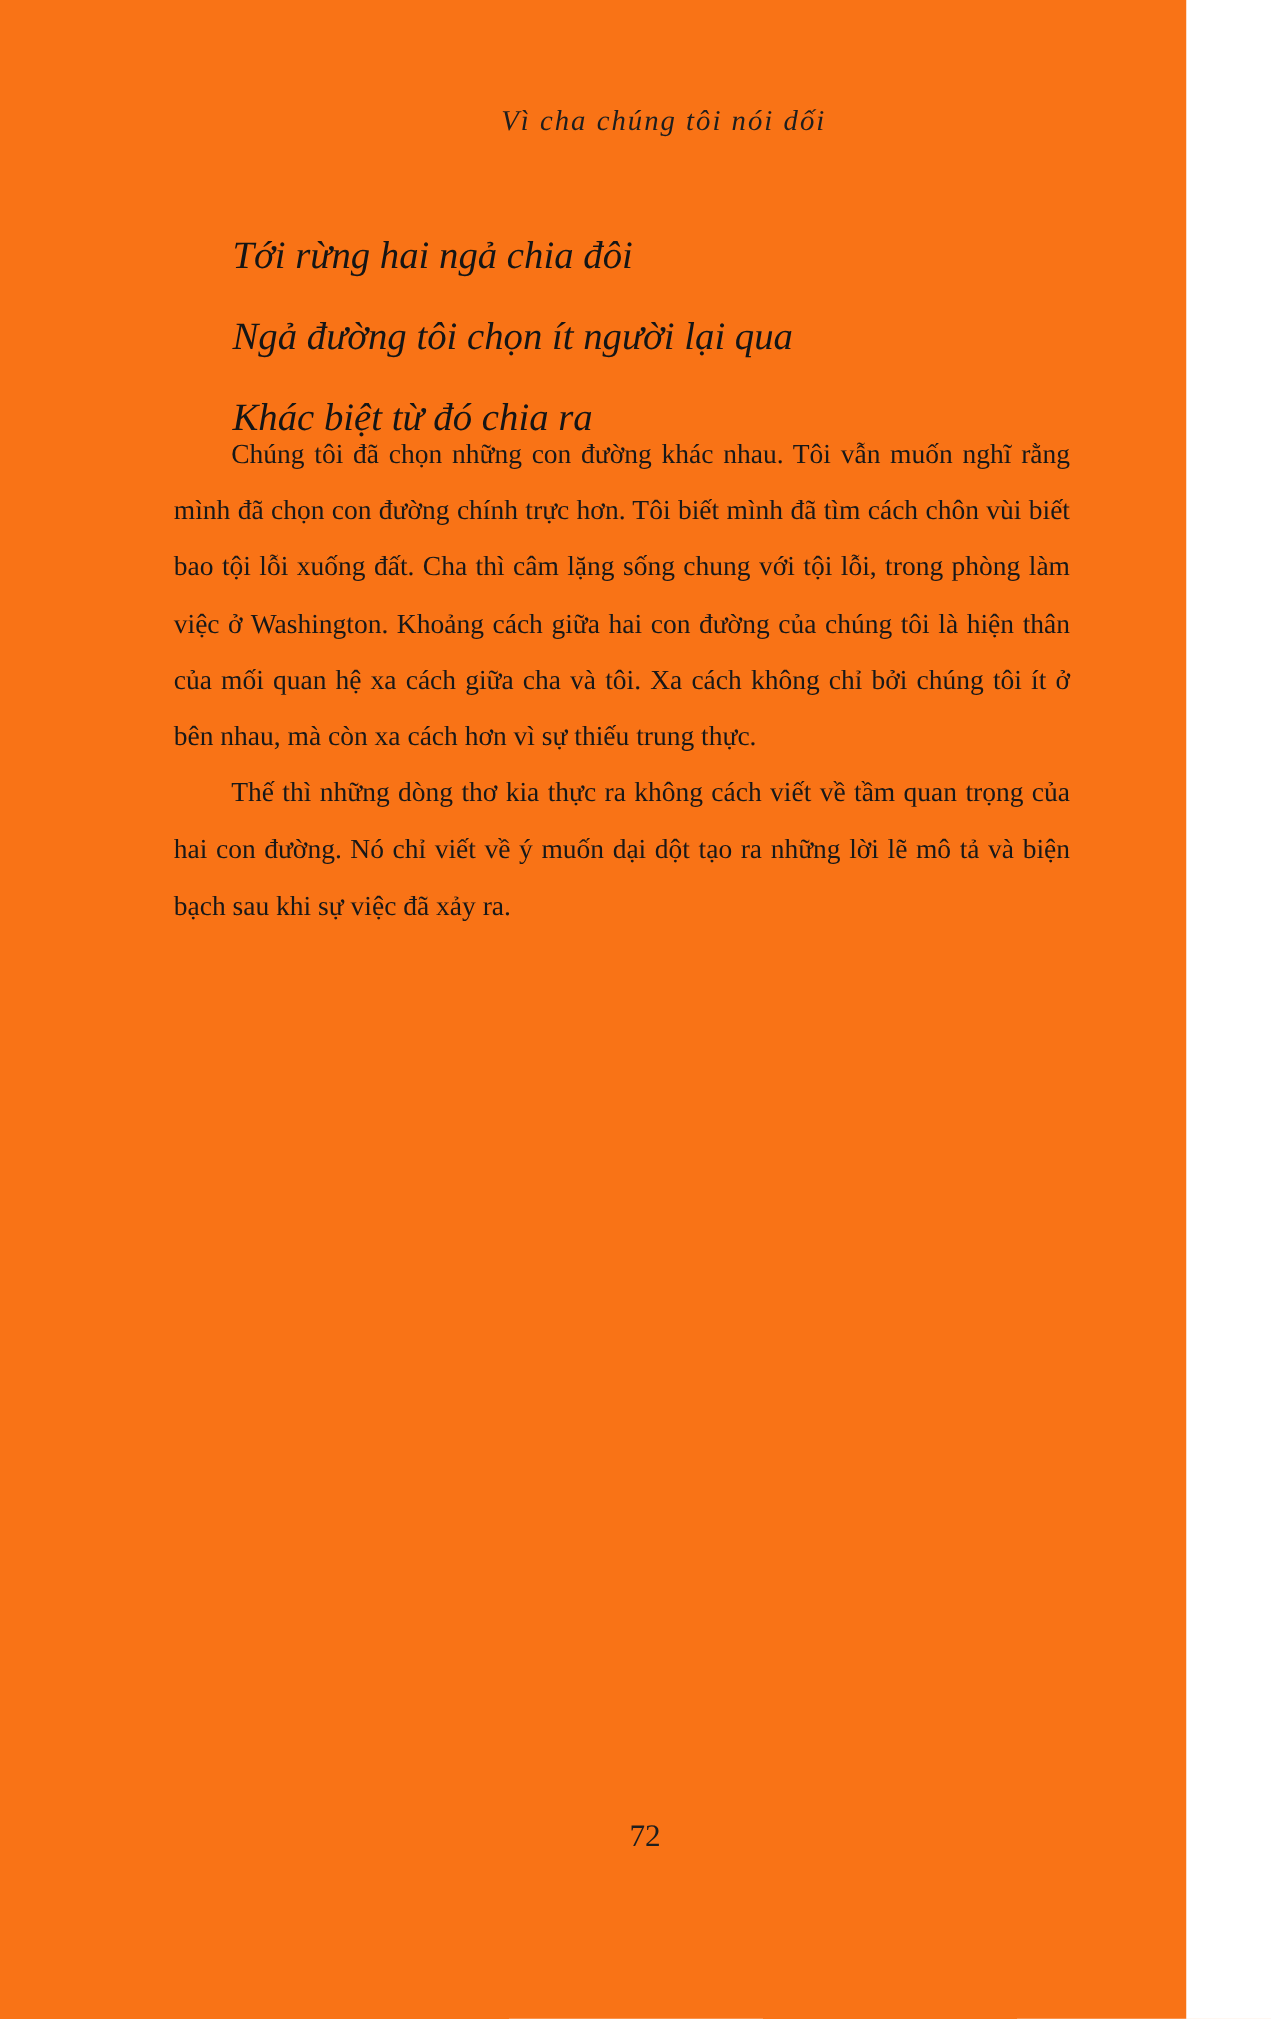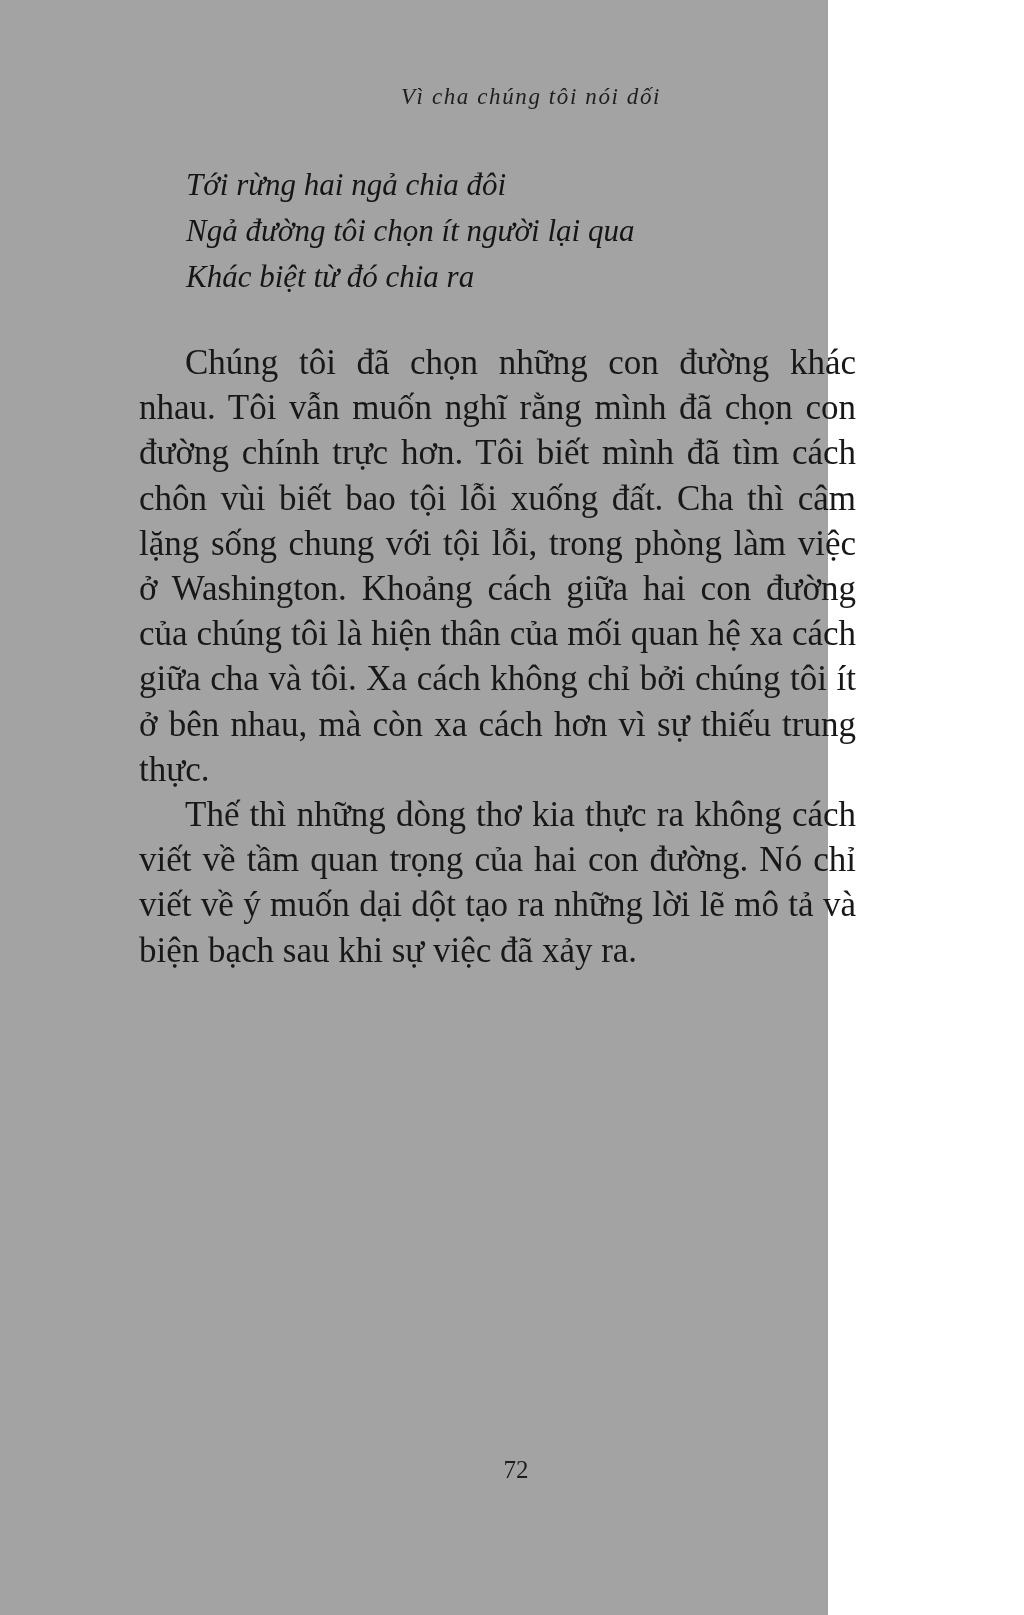--- a/index.html
+++ b/index.html
@@ -11,23 +11,23 @@
       width: 1024px;
       height: 1615px;
       position: relative;
       overflow: hidden;
       font-family: "Liberation Serif", "DejaVu Serif", serif;
       color: #1c1c1c;
     }
     .page {
       position: absolute;
       left: 0; top: 0;
-      width: 828px;
+      width: 949px;
       height: 1615px;
-      background: #a3a3a3;
+      background: #f97316;
     }
     .running-head {
       position: absolute;
       top: 84px;
       left: 0;
       width: 1024px;
       text-align: center;
       font-style: italic;
       font-size: 23px;
       letter-spacing: 1.6px;
@@ -40,27 +40,28 @@
       top: 162px;
       left: 186px;
       font-style: italic;
       font-size: 31px;
       line-height: 46px;
       color: #151515;
     }
     .poem-line {
       display: block;
       white-space: nowrap;
+      margin-top: 19px;
     }
     .body-text {
       position: absolute;
       top: 340px;
       left: 139px;
       width: 717px;
-      font-size: 35px;
+      font-size: 22px;
       line-height: 45.2px;
       color: #181818;
     }
     .para {
       margin: 0;
       text-indent: 46px;
       text-align: justify;
       text-align-last: left;
     }
     .folio {

